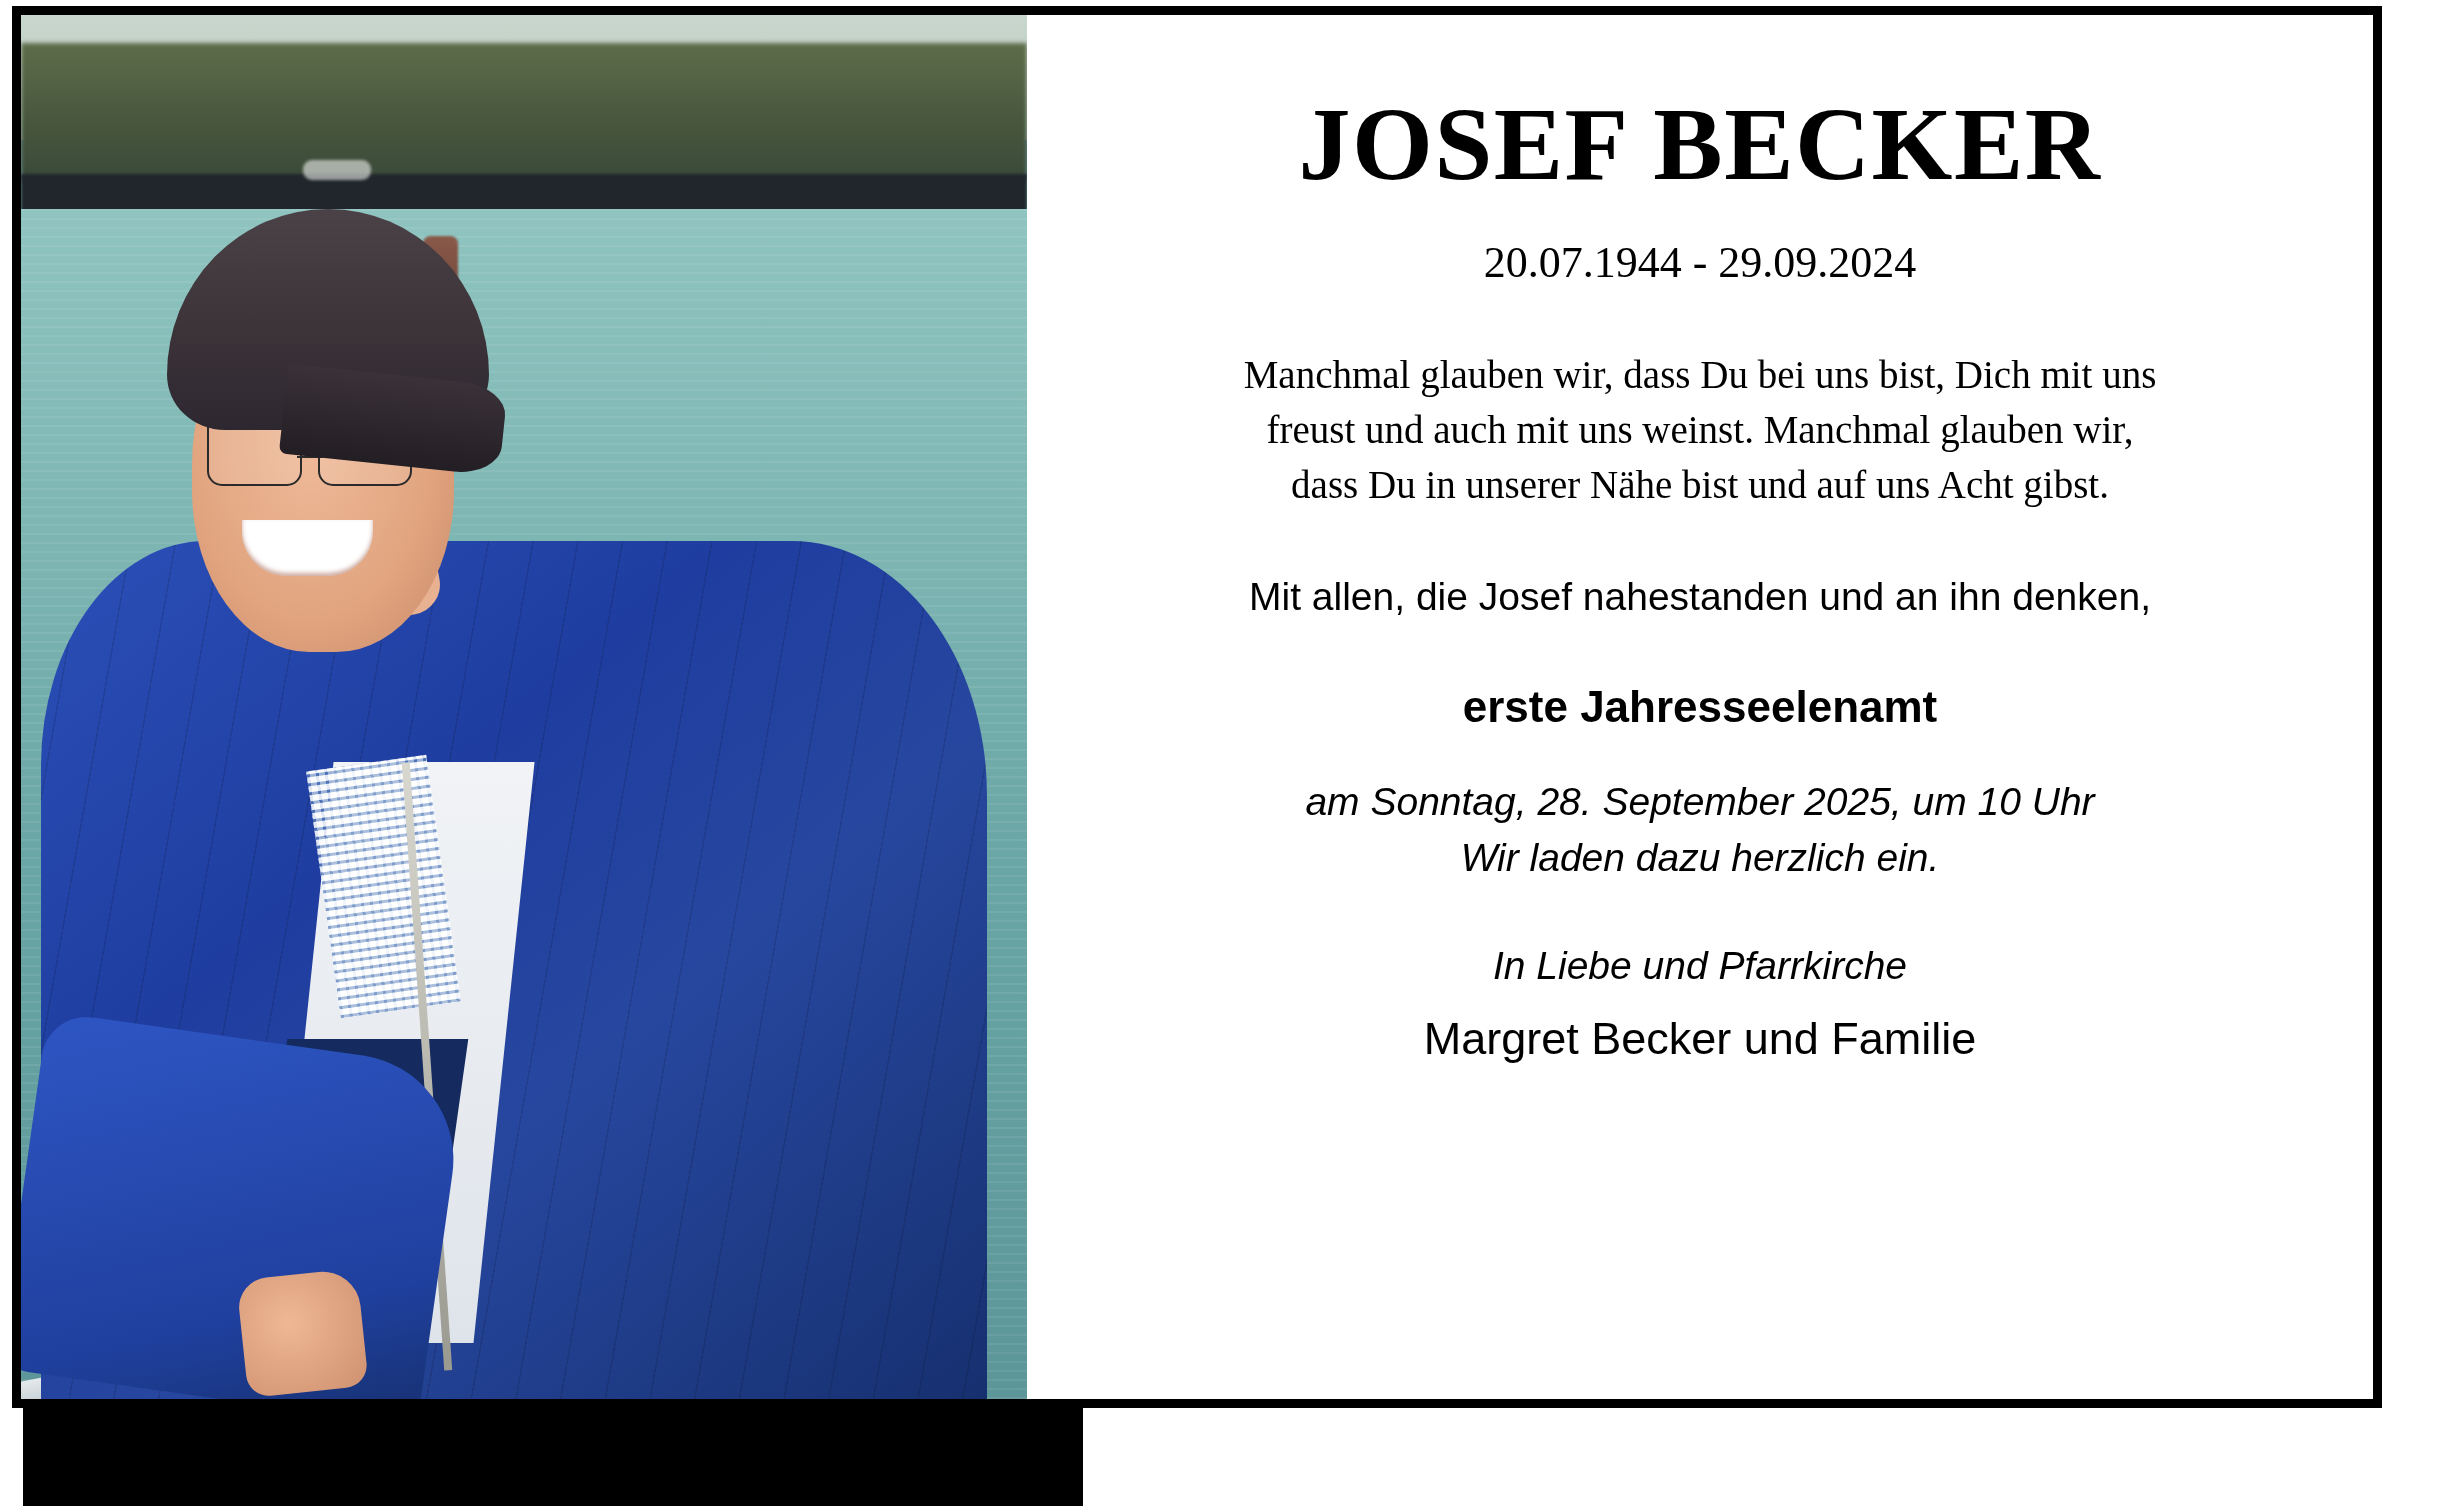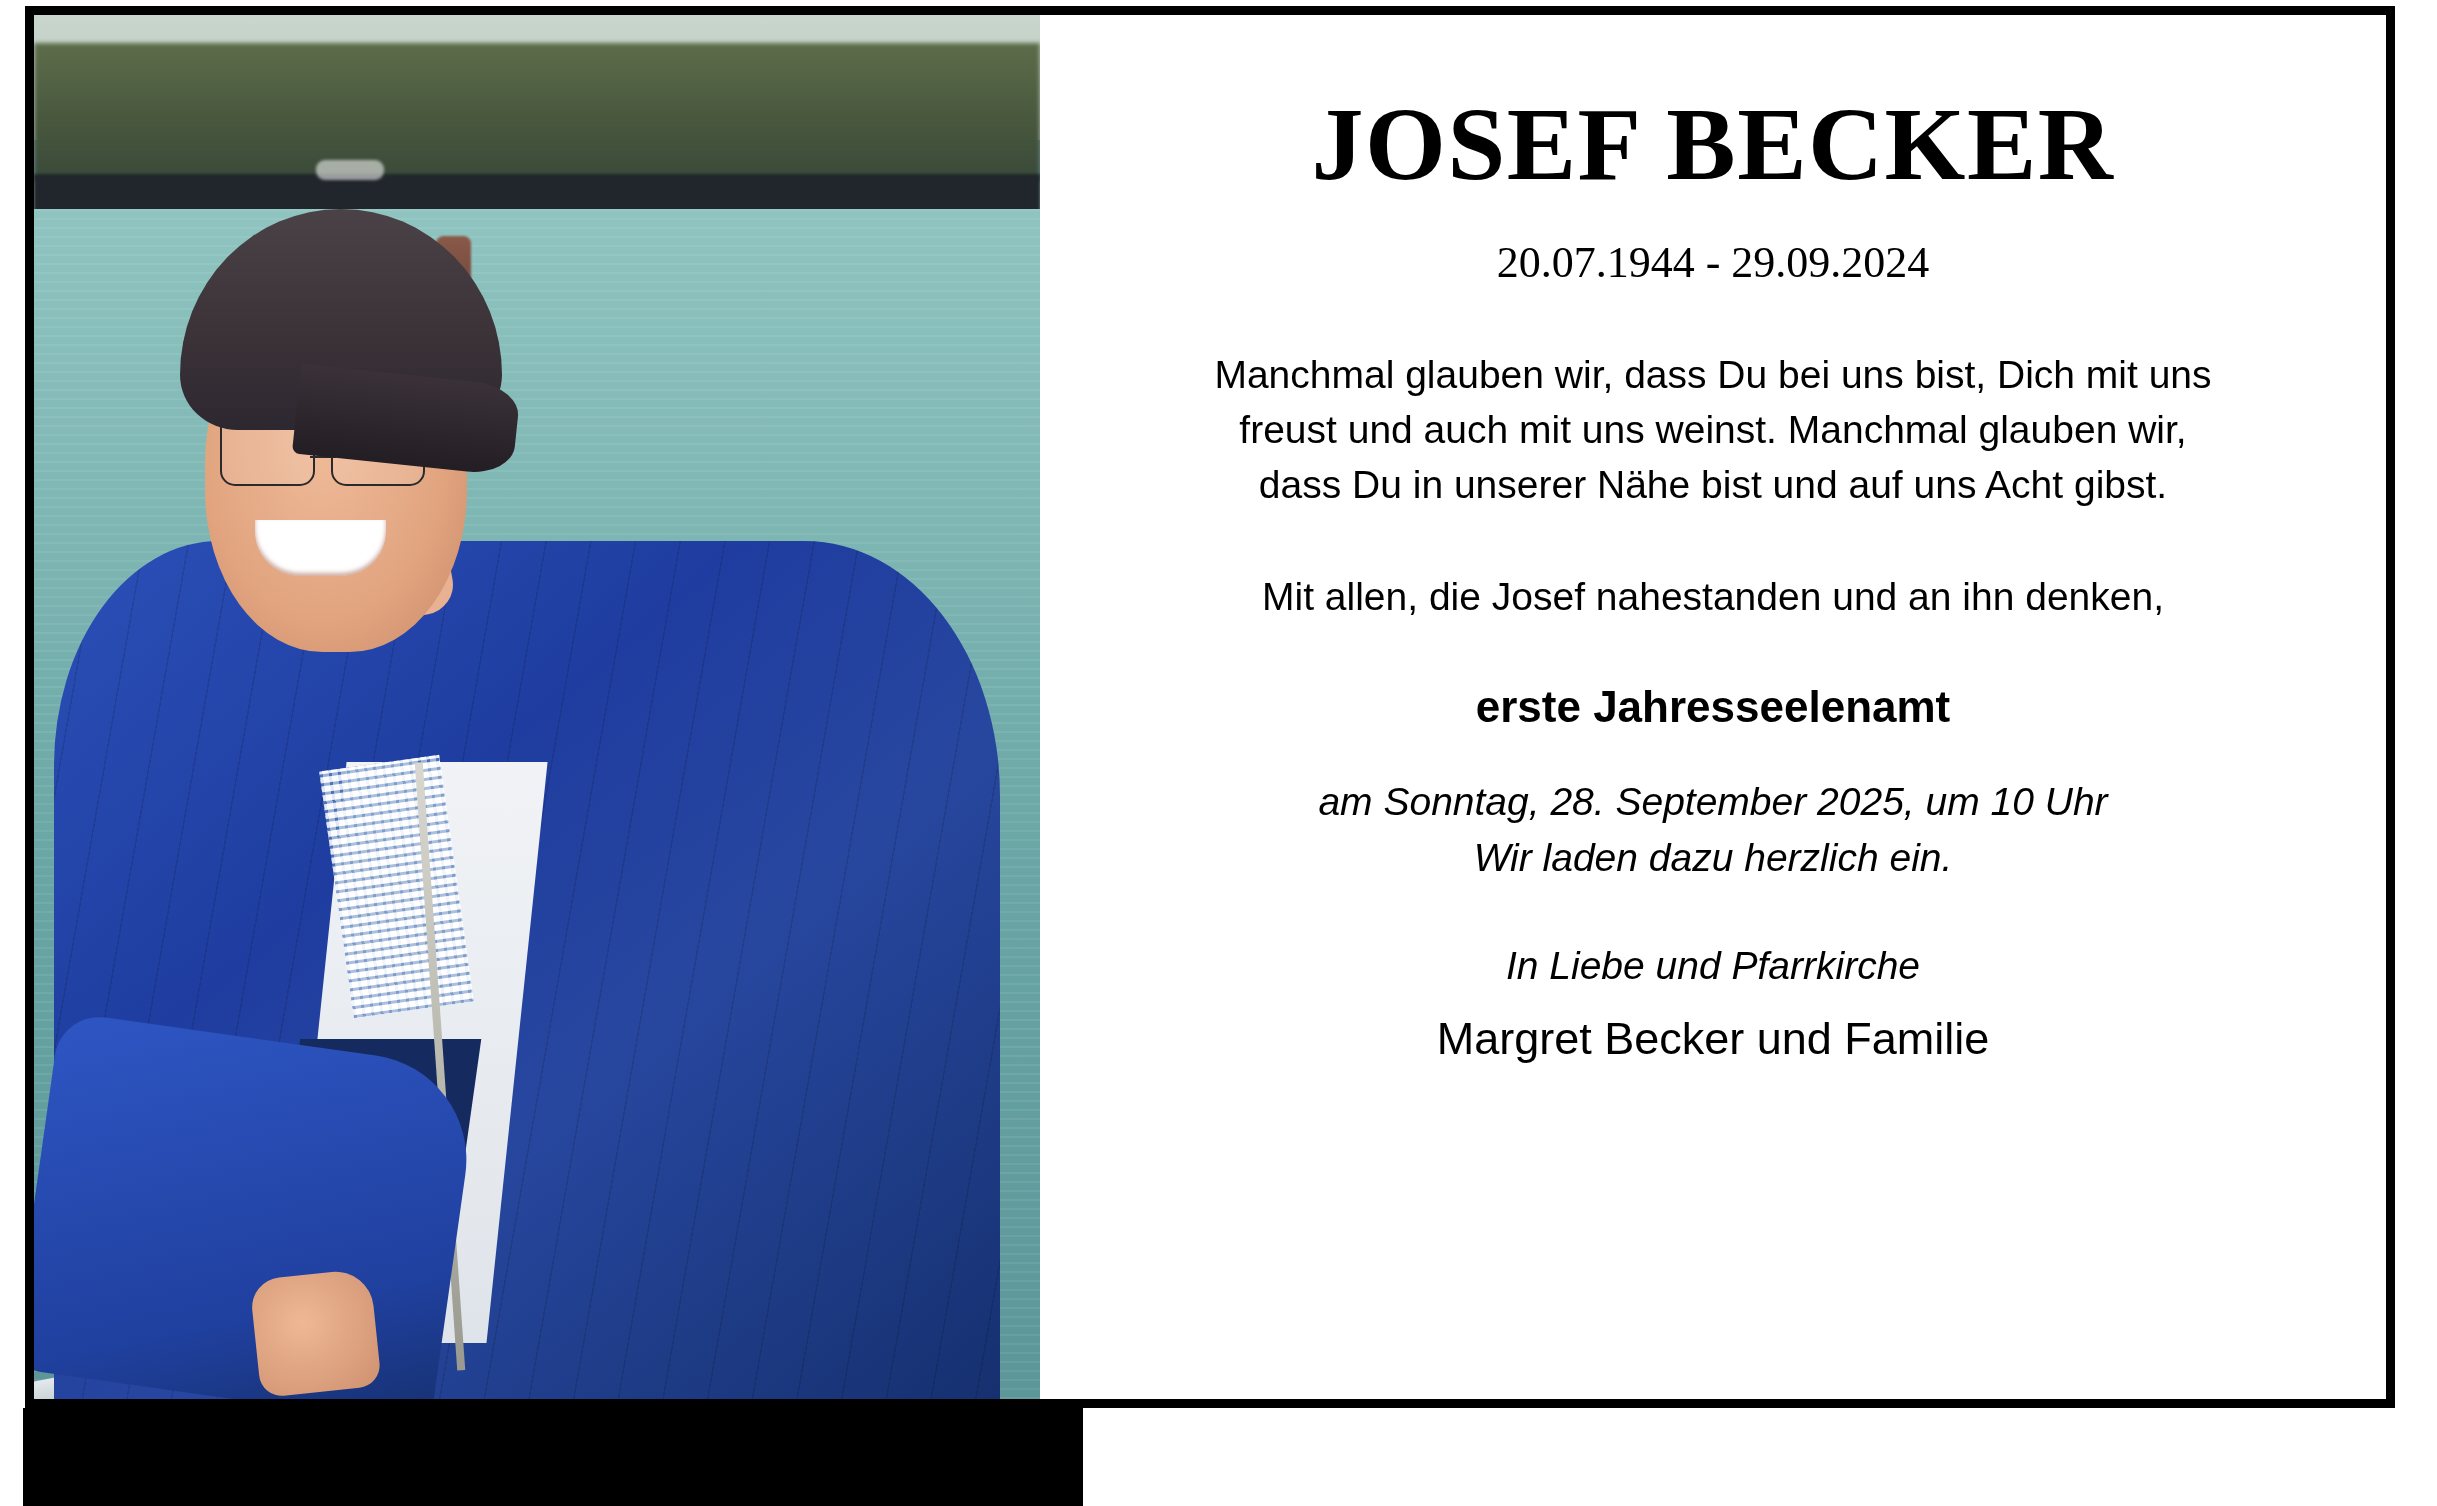--- a/index.html
+++ b/index.html
@@ -19,21 +19,21 @@
     left: 0;
     top: 0;
     width: 2438px;
     height: 1506px;
     background: #ffffff;
   }
 
   
   .card-frame {
     position: absolute;
-    left: 25px;
+    left: 12px;
     top: 6px;
     width: 2370px;
     height: 1402px;
     background: #000000;
     padding: 0;
     box-sizing: border-box;
   }
   .card-inner {
     position: absolute;
     left: 9px;
@@ -287,20 +287,21 @@
   }
   .dates {
     font-family: "Liberation Serif", serif;
     font-size: 44px;
     margin-top: 39px;
   }
   .verse {
     font-size: 39px;
     line-height: 1.42;
     margin-top: 59px;
+    font-family: Liberation Serif, serif;
   }
   .verse-line { display: block; }
   .invite {
     font-size: 39px;
     line-height: 1.42;
     margin-top: 56px;
   }
   .service-title {
     font-size: 44px;
     font-weight: bold;

